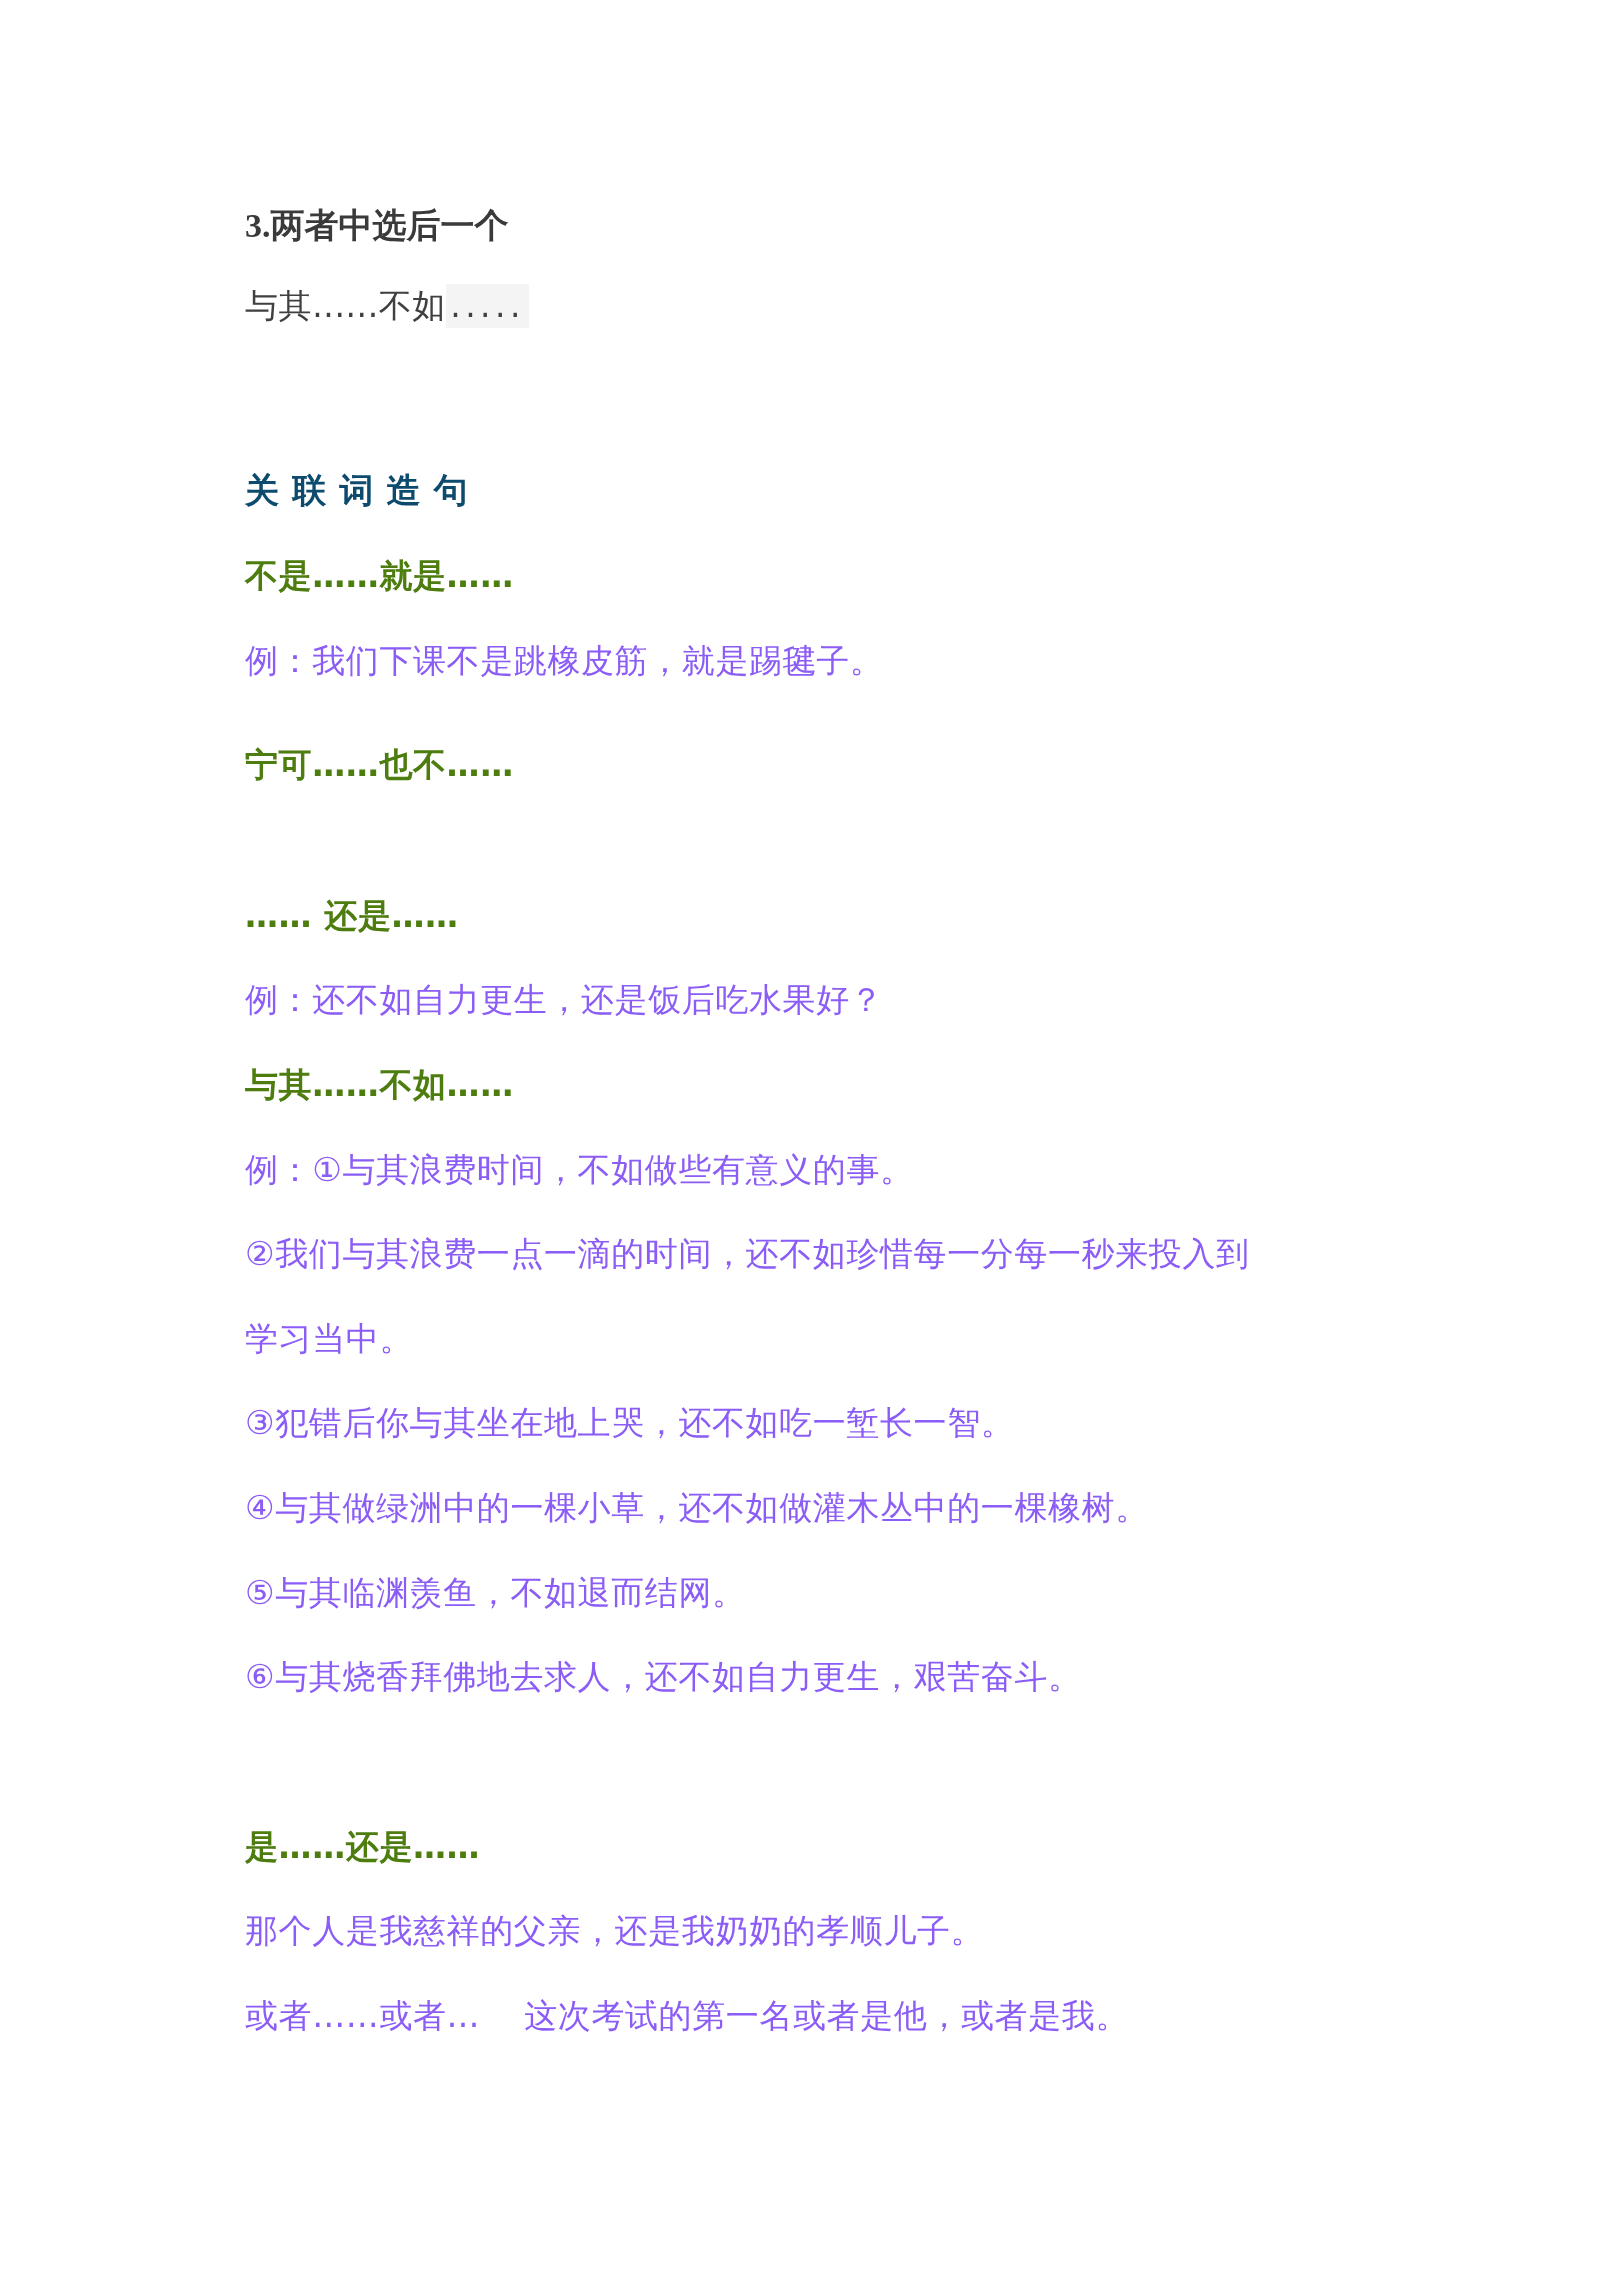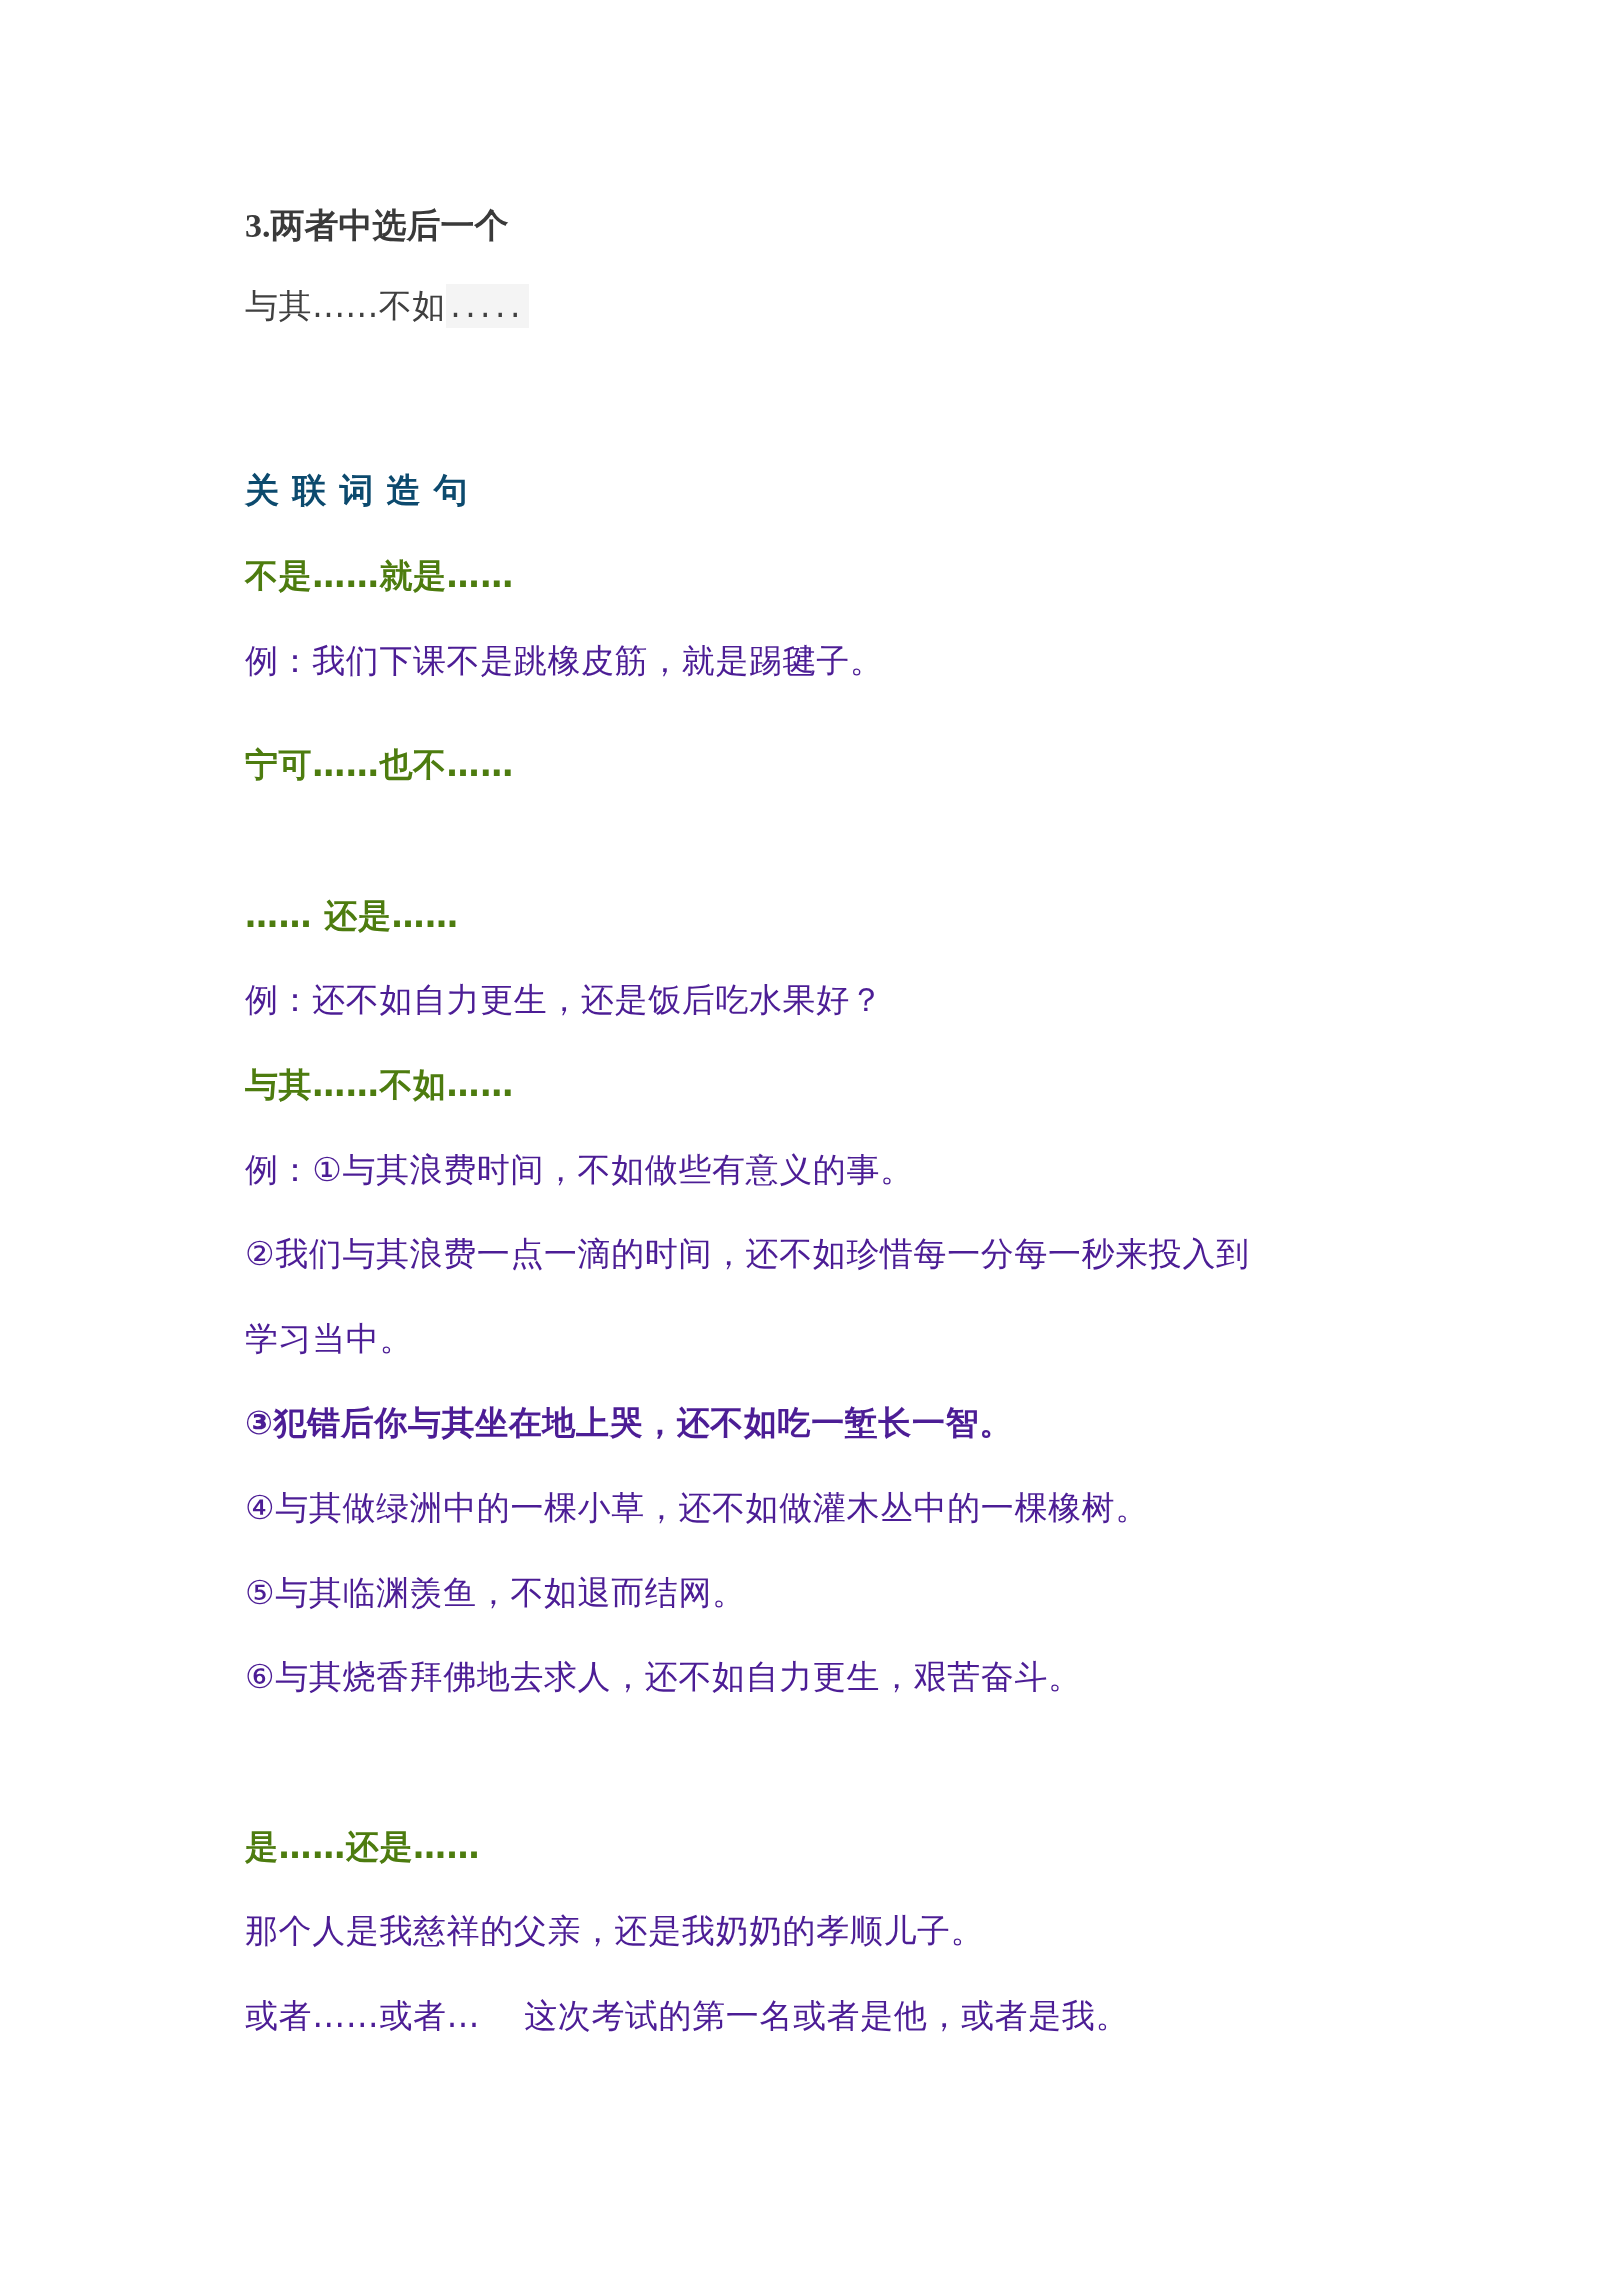--- a/index.html
+++ b/index.html
@@ -21,21 +21,21 @@
       width: 1620px;
       height: 1872px;
       background: #ffffff;
     }
     .line {
       position: absolute;
       left: 245px;
       white-space: nowrap;
       font-size: 33px;
       line-height: 44px;
-      color: #4c1d95;
+      color: #8b5cf6;
       letter-spacing: 0.6px;
     }
     .sec-heading {
       font-family: "Liberation Serif", "DejaVu Serif", serif;
       font-weight: bold;
       color: #3a3a3a;
       font-size: 34px;
       letter-spacing: 0px;
     }
     .gray-line {
@@ -80,21 +80,21 @@
 
   <div class="line bold-term" style="top:724px;margin-top:19px;">宁可……也不……</div>
 
   <div class="line bold-term" style="top:894px;">…… 还是……</div>
   <div class="line" style="top:978px;">例：还不如自力更生，还是饭后吃水果好？</div>
 
   <div class="line bold-term" style="top:1063px;">与其……不如……</div>
   <div class="line" style="top:1148px;">例：①与其浪费时间，不如做些有意义的事。</div>
   <div class="line" style="top:1232px;">②我们与其浪费一点一滴的时间，还不如珍惜每一分每一秒来投入到</div>
   <div class="line" style="top:1317px;">学习当中。</div>
-  <div class="line" style="top:1401px;font-weight:bold;">③犯错后你与其坐在地上哭，还不如吃一堑长一智。</div>
+  <div class="line" style="top:1401px;">③犯错后你与其坐在地上哭，还不如吃一堑长一智。</div>
   <div class="line" style="top:1486px;">④与其做绿洲中的一棵小草，还不如做灌木丛中的一棵橡树。</div>
   <div class="line" style="top:1571px;">⑤与其临渊羡鱼，不如退而结网。</div>
   <div class="line" style="top:1655px;">⑥与其烧香拜佛地去求人，还不如自力更生，艰苦奋斗。</div>
 
   <div class="line bold-term" style="top:1825px;">是……还是……</div>
   <div class="line" style="top:1909px;">那个人是我慈祥的父亲，还是我奶奶的孝顺儿子。</div>
 
   <div class="line" style="top:1994px;">
     <span>或者……或者…</span><span class="gap"></span><span>这次考试的第一名或者是他，或者是我。</span>
   </div>

